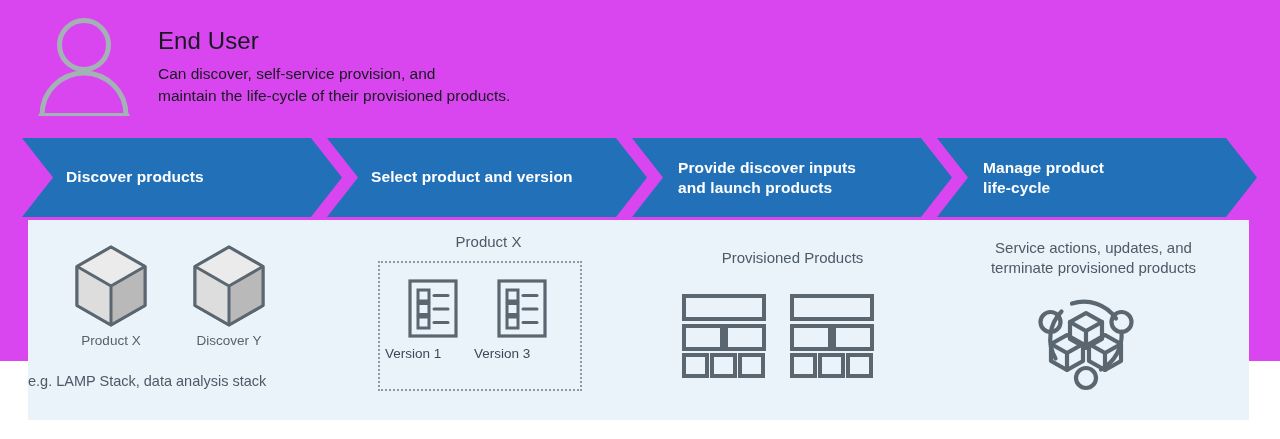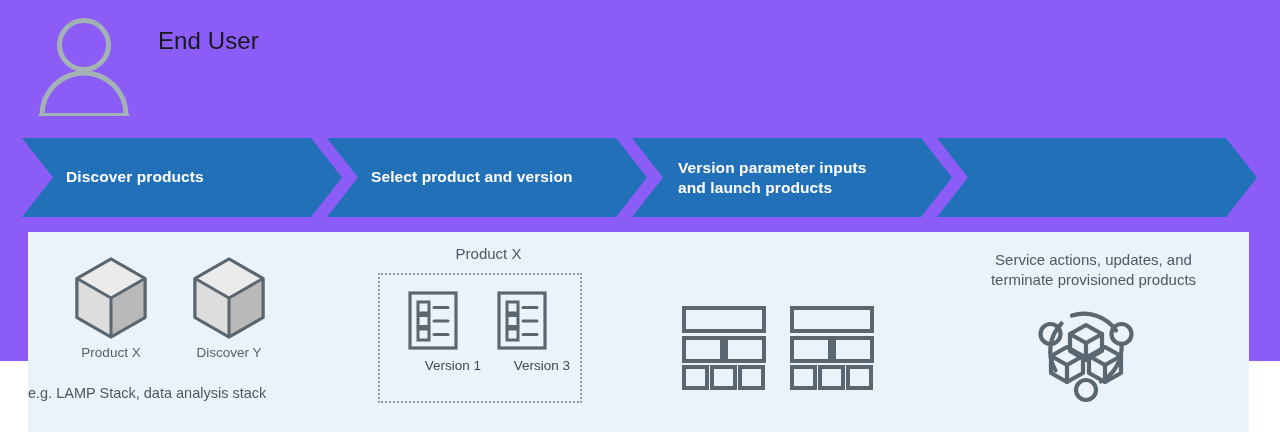--- a/index.html
+++ b/index.html
@@ -1,21 +1,21 @@
 <!DOCTYPE html>
 <html><head>
 <meta charset="utf-8">
 <style>
   html,body{margin:0;padding:0;background:#ffffff;}
   body{
     width:1280px;height:439px;overflow:hidden;
     font-family:"Liberation Sans","DejaVu Sans",sans-serif;
     -webkit-font-smoothing:antialiased;
   }
-  .canvas{position:relative;width:1280px;height:361px;background:#8b5cf6;}
+  .canvas{position:relative;width:1280px;height:361px;background:#d946ef;}
 
   
   .persona{position:absolute;left:28px;top:10px;width:900px;height:110px;}
   .avatar{position:absolute;left:8px;top:6px;width:96px;height:100px;}
   .persona-text{position:absolute;left:130px;top:18px;}
   .persona-title{
     font-size:24px;color:#16191f;letter-spacing:.1px;line-height:1.1;
     margin:0 0 9px 0;font-weight:400;
   }
   .persona-desc{font-size:15.5px;color:#16191f;line-height:1.42;margin:0;white-space:pre-line;}
@@ -23,34 +23,34 @@
   
   .band{position:absolute;left:0;top:138px;width:1280px;height:79px;}
   .chev{position:absolute;top:0;height:79px;}
   .chev svg{display:block;}
   .chev-label{
     position:absolute;color:#ffffff;font-weight:bold;font-size:15.5px;
     line-height:1.32;white-space:pre-line;letter-spacing:.1px;
   }
 
   
-  .panel{position:absolute;top:232px;height:200px;background:#eaf2fa;padding-left:17px;}
+  .panel{position:absolute;top:220px;height:200px;background:#eaf2fa;padding-left:17px;}
   .panel-heading{
     position:absolute;left:0;right:0;text-align:center;
     font-size:15px;color:#4c5a66;line-height:1.35;white-space:pre-line;
   }
   .panel-caption{
     position:absolute;left:0;right:0;text-align:left;
     font-size:14.5px;color:#4c5a66;
   }
   .cube-label{
     position:absolute;text-align:center;font-size:13.5px;color:#55626d;width:110px;
   }
   .ver-label{
-    position:absolute;text-align:right;font-size:13.5px;color:#3b4a56;width:96px;
+    position:absolute;text-align:left;font-size:13.5px;color:#3b4a56;width:96px;
   }
   .dashbox{
     position:absolute;border:2px dotted #8c9aa6;background:transparent;
   }
   .icon-abs{position:absolute;}
 </style>
 </head>
 <body>
 
 <div class="canvas">
@@ -58,20 +58,22 @@
   <div class="persona">
     <div class="avatar">
       <svg width="96" height="100" viewBox="0 0 96 100">
         <circle cx="48" cy="29" r="24.5" fill="none" stroke="#a3b2b5" stroke-width="5"></circle>
         <path d="M6 99 A42 42 0 0 1 90 99" fill="none" stroke="#a3b2b5" stroke-width="5" stroke-linecap="round"></path>
         <line x1="5" y1="99.5" x2="91" y2="99.5" stroke="#a3b2b5" stroke-width="5" stroke-linecap="round"></line>
       </svg>
     </div>
     <div class="persona-text">
       <div class="persona-title">End User</div>
+      <div class="persona-desc">Can discover, self-service provision, and
+maintain the life-cycle of their provisioned products.</div>
     </div>
   </div>
 
   <div class="band">
 
     <div class="chev" style="left:22px;">
       <svg width="320" height="79" viewBox="0 0 320 79">
         <path d="M0 0 H289 L320 39.5 L289 79 H0 L31 39.5 Z" fill="#2271b8"></path>
       </svg>
       <div class="chev-label" style="left:44px;top:29px;">Discover products</div>
@@ -81,28 +83,30 @@
       <svg width="320" height="79" viewBox="0 0 320 79">
         <path d="M0 0 H289 L320 39.5 L289 79 H0 L31 39.5 Z" fill="#2271b8"></path>
       </svg>
       <div class="chev-label" style="left:44px;top:29px;">Select product and version</div>
     </div>
 
     <div class="chev" style="left:632px;">
       <svg width="320" height="79" viewBox="0 0 320 79">
         <path d="M0 0 H289 L320 39.5 L289 79 H0 L31 39.5 Z" fill="#2271b8"></path>
       </svg>
-      <div class="chev-label" style="left:46px;top:20px;">Version parameter inputs
+      <div class="chev-label" style="left:46px;top:20px;">Provide discover inputs
 and launch products</div>
     </div>
 
     <div class="chev" style="left:937px;">
       <svg width="320" height="79" viewBox="0 0 320 79">
         <path d="M0 0 H289 L320 39.5 L289 79 H0 L31 39.5 Z" fill="#2271b8"></path>
       </svg>
+      <div class="chev-label" style="left:46px;top:20px;">Manage product
+life-cycle</div>
     </div>
   </div>
 
   <div class="panel" style="left:28px;width:294px;">
 
     <div class="icon-abs" style="left:45px;top:24px;">
       <svg width="76" height="84" viewBox="0 0 76 84">
         <polygon points="38,3 72,22.5 72,61.5 38,81 4,61.5 4,22.5" fill="#e9e9e9" stroke="#5b6770" stroke-width="3" stroke-linejoin="round"></polygon>
         <polygon points="38,4 71,23 38,42 5,23" fill="#ebebeb"></polygon>
         <polygon points="38,42 71,23 71,61 38,80" fill="#b9b9b9"></polygon>
@@ -156,20 +160,21 @@
         <line x1="26" y1="30" x2="40" y2="30" stroke="#5b6770" stroke-width="3" stroke-linecap="round"></line>
         <rect x="10" y="38" width="11" height="11" fill="none" stroke="#5b6770" stroke-width="3"></rect>
         <line x1="26" y1="43.5" x2="40" y2="43.5" stroke="#5b6770" stroke-width="3" stroke-linecap="round"></line>
       </svg>
     </div>
     <div class="ver-label" style="left:143px;top:126px;">Version 3</div>
   </div>
 
   <div class="panel" style="left:636px;width:296px;">
 
+    <div class="panel-heading" style="top:28px;">Provisioned Products</div>
 
     <div class="icon-abs" style="left:46px;top:74px;">
       <svg width="84" height="84" viewBox="0 0 84 84">
         <rect x="2" y="2" width="80" height="23" fill="none" stroke="#5b6770" stroke-width="4"></rect>
         <rect x="2" y="32" width="38" height="23" fill="none" stroke="#5b6770" stroke-width="4"></rect>
         <rect x="44" y="32" width="38" height="23" fill="none" stroke="#5b6770" stroke-width="4"></rect>
         <rect x="2" y="61" width="23" height="21" fill="none" stroke="#5b6770" stroke-width="4"></rect>
         <rect x="30" y="61" width="23" height="21" fill="none" stroke="#5b6770" stroke-width="4"></rect>
         <rect x="58" y="61" width="23" height="21" fill="none" stroke="#5b6770" stroke-width="4"></rect>
       </svg>

